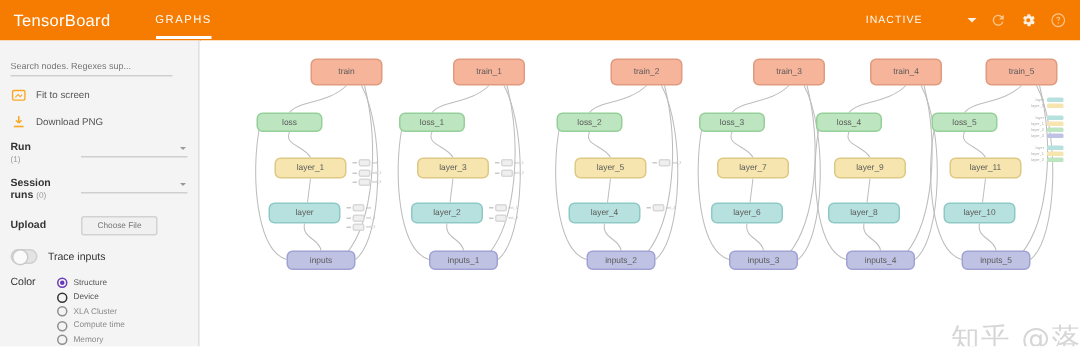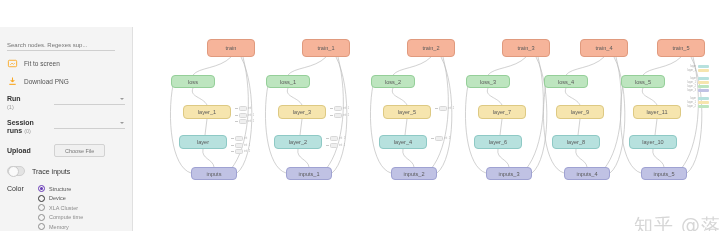--- a/index.html
+++ b/index.html
@@ -141,20 +141,40 @@
     position:absolute;left:500px;top:186px;
     font-size:19px;color:#d6d6d6;letter-spacing:1px;
     font-family:"DejaVu Sans",sans-serif;white-space:nowrap;
   }
 </style>
 </head>
 <body>
 
 <div class="app">
 
+  <div class="header">
+    <div class="brand">TensorBoard</div>
+    <div class="tab">GRAPHS</div>
+    <div class="hdr-right">
+      <div class="inactive-wrap">
+        <div class="inactive">INACTIVE</div>
+        <div class="caret"></div>
+      </div>
+      <svg class="hicon dim" viewBox="0 0 24 24">
+        <path fill="#fff" d="M17.65 6.35A8 8 0 1 0 19.73 14h-2.08A6 6 0 1 1 12 6a5.9 5.9 0 0 1 4.22 1.78L13 11h7V4z"></path>
+      </svg>
+      <svg class="hicon" viewBox="0 0 24 24">
+        <path fill="#fff" d="M19.4 13a7.5 7.5 0 0 0 0-2l2-1.6-2-3.4-2.4 1a7.4 7.4 0 0 0-1.7-1l-.4-2.6h-4l-.4 2.6a7.4 7.4 0 0 0-1.7 1l-2.4-1-2 3.4L6.6 11a7.5 7.5 0 0 0 0 2l-2 1.6 2 3.4 2.4-1a7.4 7.4 0 0 0 1.7 1l.4 2.6h4l.4-2.6a7.4 7.4 0 0 0 1.7-1l2.4 1 2-3.4zM12 15a3 3 0 1 1 0-6 3 3 0 0 1 0 6z"></path>
+      </svg>
+      <svg class="hicon dim" viewBox="0 0 24 24">
+        <circle cx="12" cy="12" r="9.2" fill="none" stroke="#fff" stroke-width="1.7"></circle>
+        <path fill="#fff" d="M11.2 15h1.6v1.6h-1.6zm.8-8.2c-1.7 0-2.9 1.1-2.9 2.7h1.6c0-.8.5-1.3 1.3-1.3.7 0 1.2.4 1.2 1.1 0 .6-.3.9-.9 1.4-.7.6-1.1 1.1-1.1 2.1h1.6c0-.6.3-1 .9-1.5.7-.6 1.2-1.2 1.2-2.2 0-1.4-1.2-2.3-2.9-2.3z"></path>
+      </svg>
+    </div>
+  </div>
 
   <div class="sidebar">
     <input class="search" placeholder="Search nodes. Regexes sup..." style="">
 
     <div class="row">
       <svg class="sq-icon" viewBox="0 0 24 24">
         <rect x="3" y="5" width="18" height="14" rx="2" fill="none" stroke="#f9a825" stroke-width="2"></rect>
         <path d="M7 15l4-4 3 3 3-3" fill="none" stroke="#f9a825" stroke-width="1.6"></path>
       </svg>
       <span class="row-label">Fit to screen</span>

